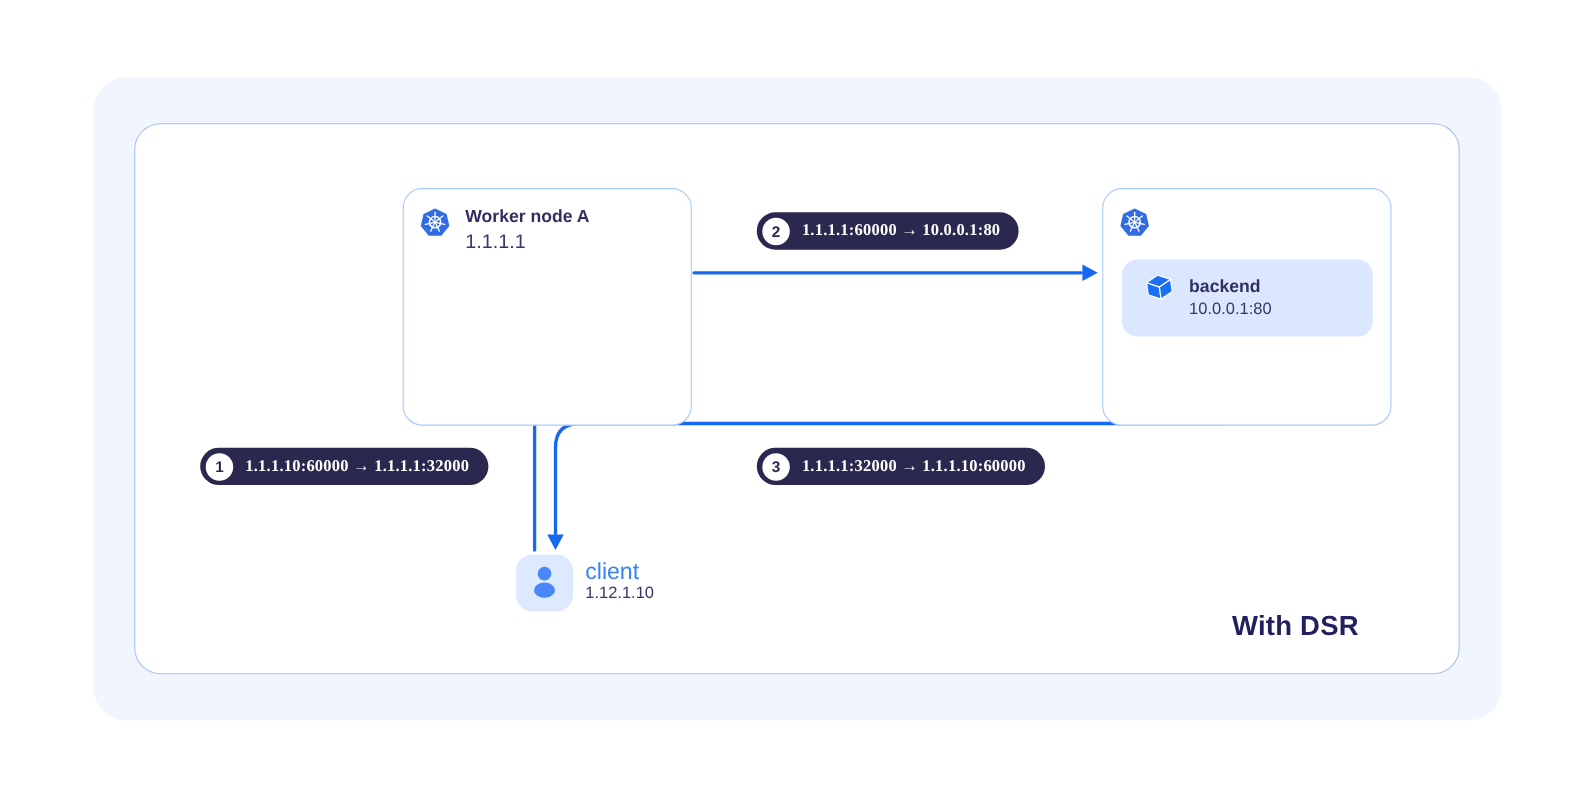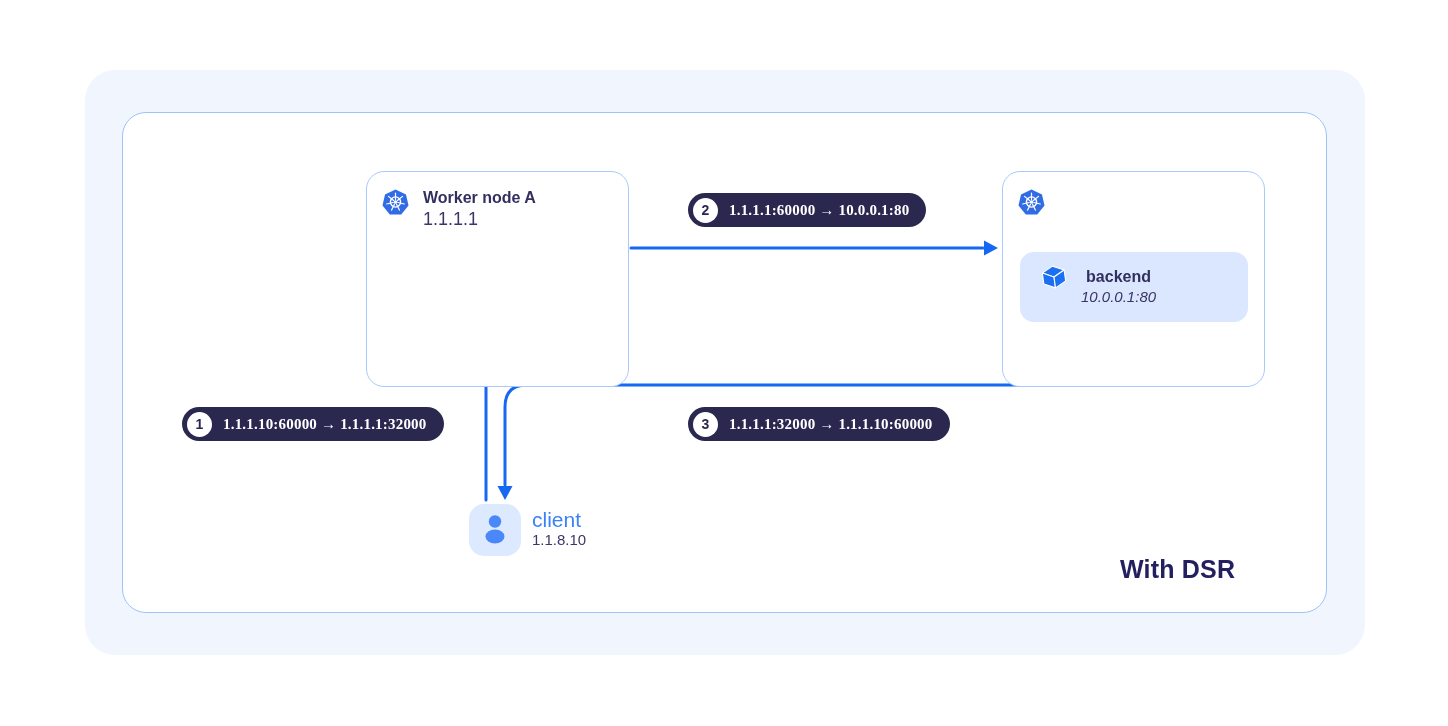--- a/index.html
+++ b/index.html
@@ -25,27 +25,27 @@
     padding: 16px 0 0 15px;
   }
   .node-a { left: 366px; top: 171px; }
   .node-b { left: 1002px; top: 171px; }
   .node-head { display: flex; align-items: flex-start; gap: 14px; }
   .node-head .icon-wrap { flex: 0 0 auto; margin-top: 1px; }
   .node-title { font-size: 16px; font-weight: 700; color: #322f60; line-height: 20px; }
   .node-ip { font-size: 18px; font-weight: 400; color: #3a3768; line-height: 20px; margin-top: 1px; }
 
   .backend {
-    position: absolute; left: 1020px; top: 252px; width: 228px; height: 70px;
+    position: absolute; left: 1020px; top: 236px; width: 228px; height: 70px;
     background: #dbe7fe; border-radius: 14px;
-    display: flex; align-items: center; gap: 14px; padding-left: 21px; text-align: center;
+    display: flex; align-items: center; gap: 14px; padding-left: 21px;
   }
   .backend .icon-wrap { margin-bottom: 16px; }
   .backend-title { font-size: 16px; font-weight: 700; color: #322f60; line-height: 20px; }
-  .backend-ip { font-size: 15px; font-weight: 400; color: #3a3768; line-height: 20px; font-style: italic; }
+  .backend-ip { font-size: 15px; font-weight: 400; color: #3a3768; line-height: 20px; }
 
   .pill {
     position: absolute; height: 34px; background: #2b2850; border-radius: 17px;
     display: inline-flex; align-items: center; gap: 11px; padding: 0 17px 0 5px;
     white-space: nowrap;
   }
   .pill-1 { left: 182px; top: 407px; }
   .pill-2 { left: 688px; top: 193px; }
   .pill-3 { left: 688px; top: 407px; }
   .pill-num {
@@ -173,18 +173,18 @@
   <div class="client-avatar">
     <span>
       <svg width="36" height="36" viewBox="0 0 36 36">
         <circle cx="18" cy="11.5" r="6.2" fill="#4a87f8"></circle>
         <ellipse cx="18" cy="26.5" rx="9.5" ry="7" fill="#4a87f8"></ellipse>
       </svg>
     </span>
   </div>
   <div class="client-label">
     <div class="client-title">client</div>
-    <div class="client-ip">1.1.8.10</div>
+    <div class="client-ip">1.12.1.10</div>
   </div>
 
   <div class="dsr-caption">With DSR</div>
 
 </div>
 
 </body></html>

